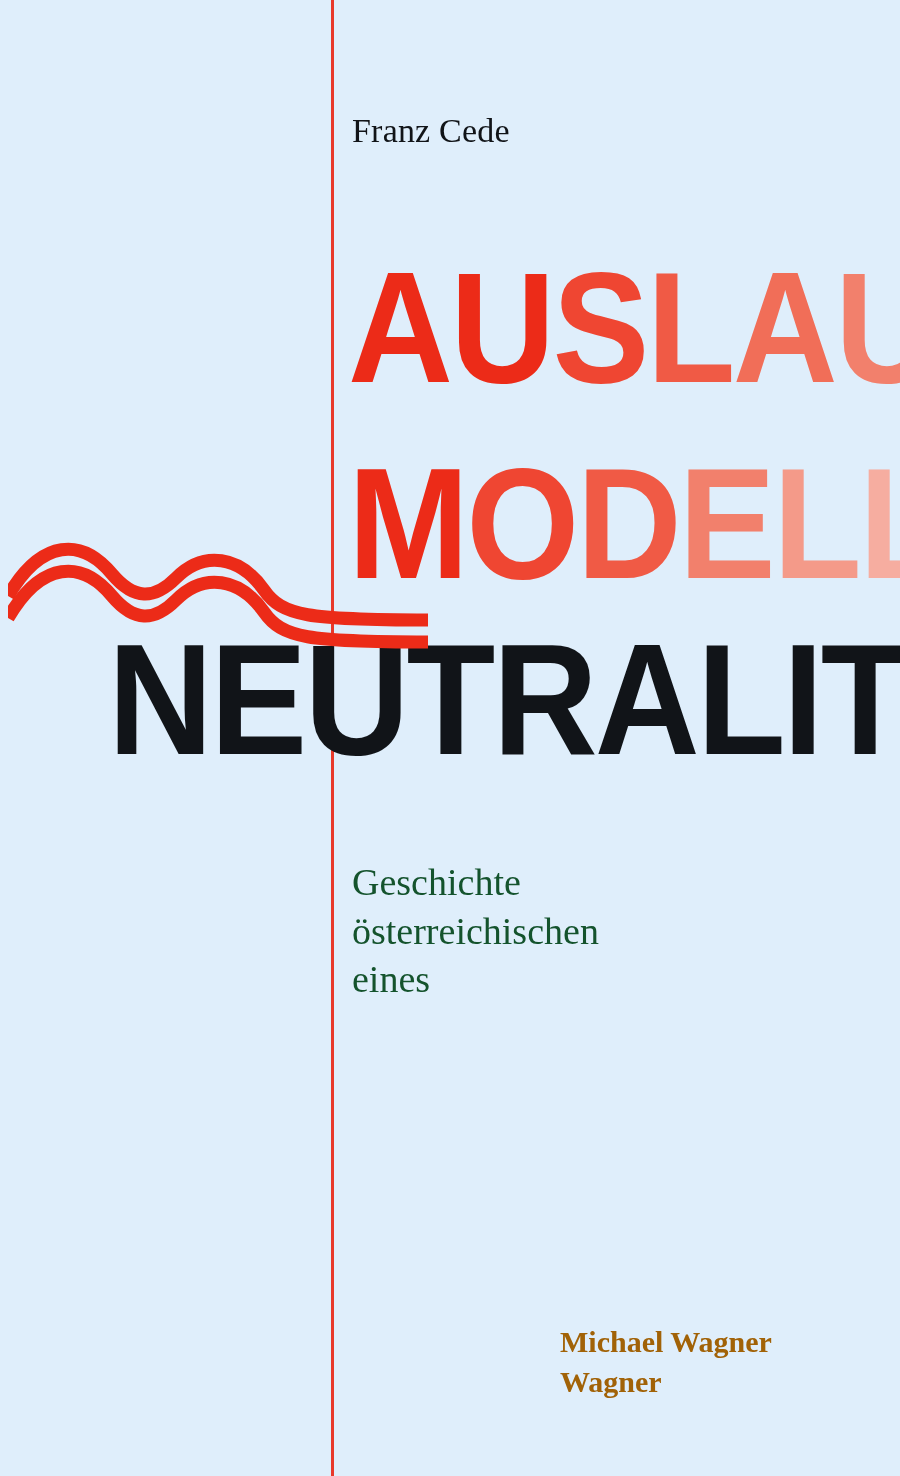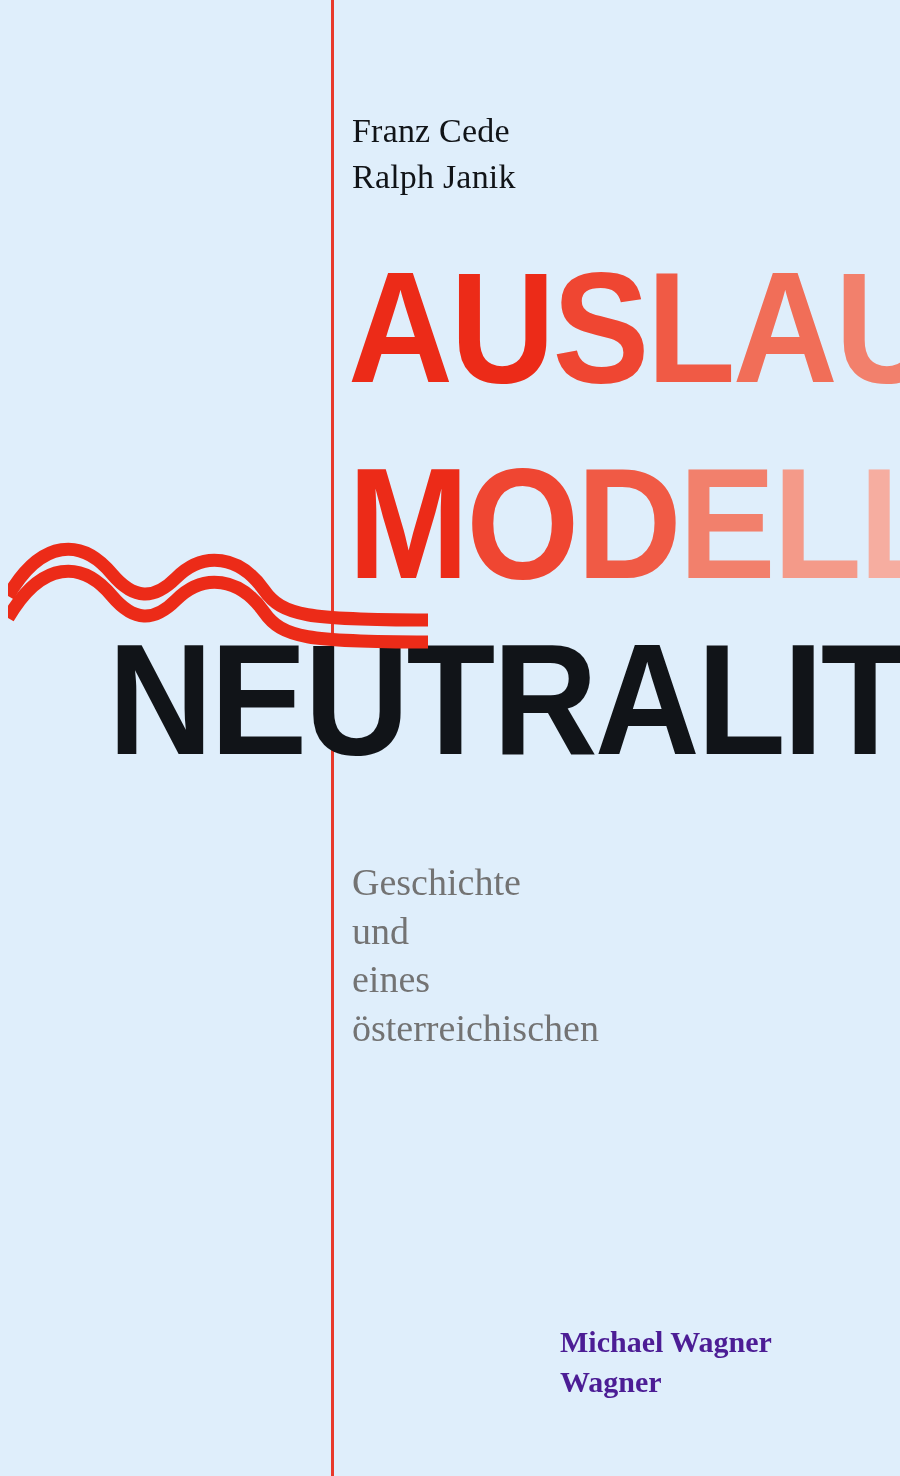--- a/index.html
+++ b/index.html
@@ -107,48 +107,47 @@
   }
 
   
   .subtitle {
     position: absolute;
     left: 352px;
     top: 858px;
     font-family: "Liberation Serif", serif;
     font-size: 38px;
     line-height: 1.28;
-    color: #737373;
+    color: #14532d;
     width: 420px;
   }
   .subtitle div { white-space: nowrap; }
 
   
   .publisher {
     position: absolute;
     left: 560px;
     top: 1322px;
     font-family: "Liberation Serif", serif;
     font-weight: 700;
     font-size: 30px;
     line-height: 1.33;
-    color: #4c1d95;
+    color: #a16207;
   }
   .publisher div { white-space: nowrap; }
 </style>
 </head>
 <body>
 
 <div class="cover">
 
   <div class="vrule"></div>
 
   <div class="authors">
     <div>Franz Cede</div>
-    <div>Ralph Janik</div>
   </div>
 
   <div class="title-block">
 
     <div class="line line-1">
       <span class="c1">A</span><span class="c1">U</span><span class="c2">S</span><span class="c3">L</span><span class="c4">A</span><span class="c5">U</span>
     </div>
 
     <div class="line line-2">
       <span class="c1">M</span><span class="c2">O</span><span class="c3">D</span><span class="c5">E</span><span class="c7">L</span><span class="c9">L</span>
@@ -158,23 +157,22 @@
 
     <svg class="ribbon" viewBox="0 0 420 130" xmlns="http://www.w3.org/2000/svg">
       <path d="M0,62 C34,4 74,4 104,40 C126,66 146,66 168,44 C196,16 232,22 256,56 C274,82 300,86 420,86" fill="none" stroke="#ec2b18" stroke-width="13"></path>
       <path d="M0,84 C34,26 74,26 104,62 C126,88 146,88 168,66 C196,38 232,44 256,78 C274,104 300,108 420,108" fill="none" stroke="#ec2b18" stroke-width="13"></path>
     </svg>
 
   </div>
 
   <div class="subtitle">
     <div>Geschichte</div>
-    <div>und</div>
+    <div>österreichischen</div>
     <div>eines</div>
-    <div>österreichischen</div>
   </div>
 
   <div class="publisher">
     <div>Michael Wagner</div>
     <div>Wagner</div>
   </div>
 
 </div>
 
 </body></html>

